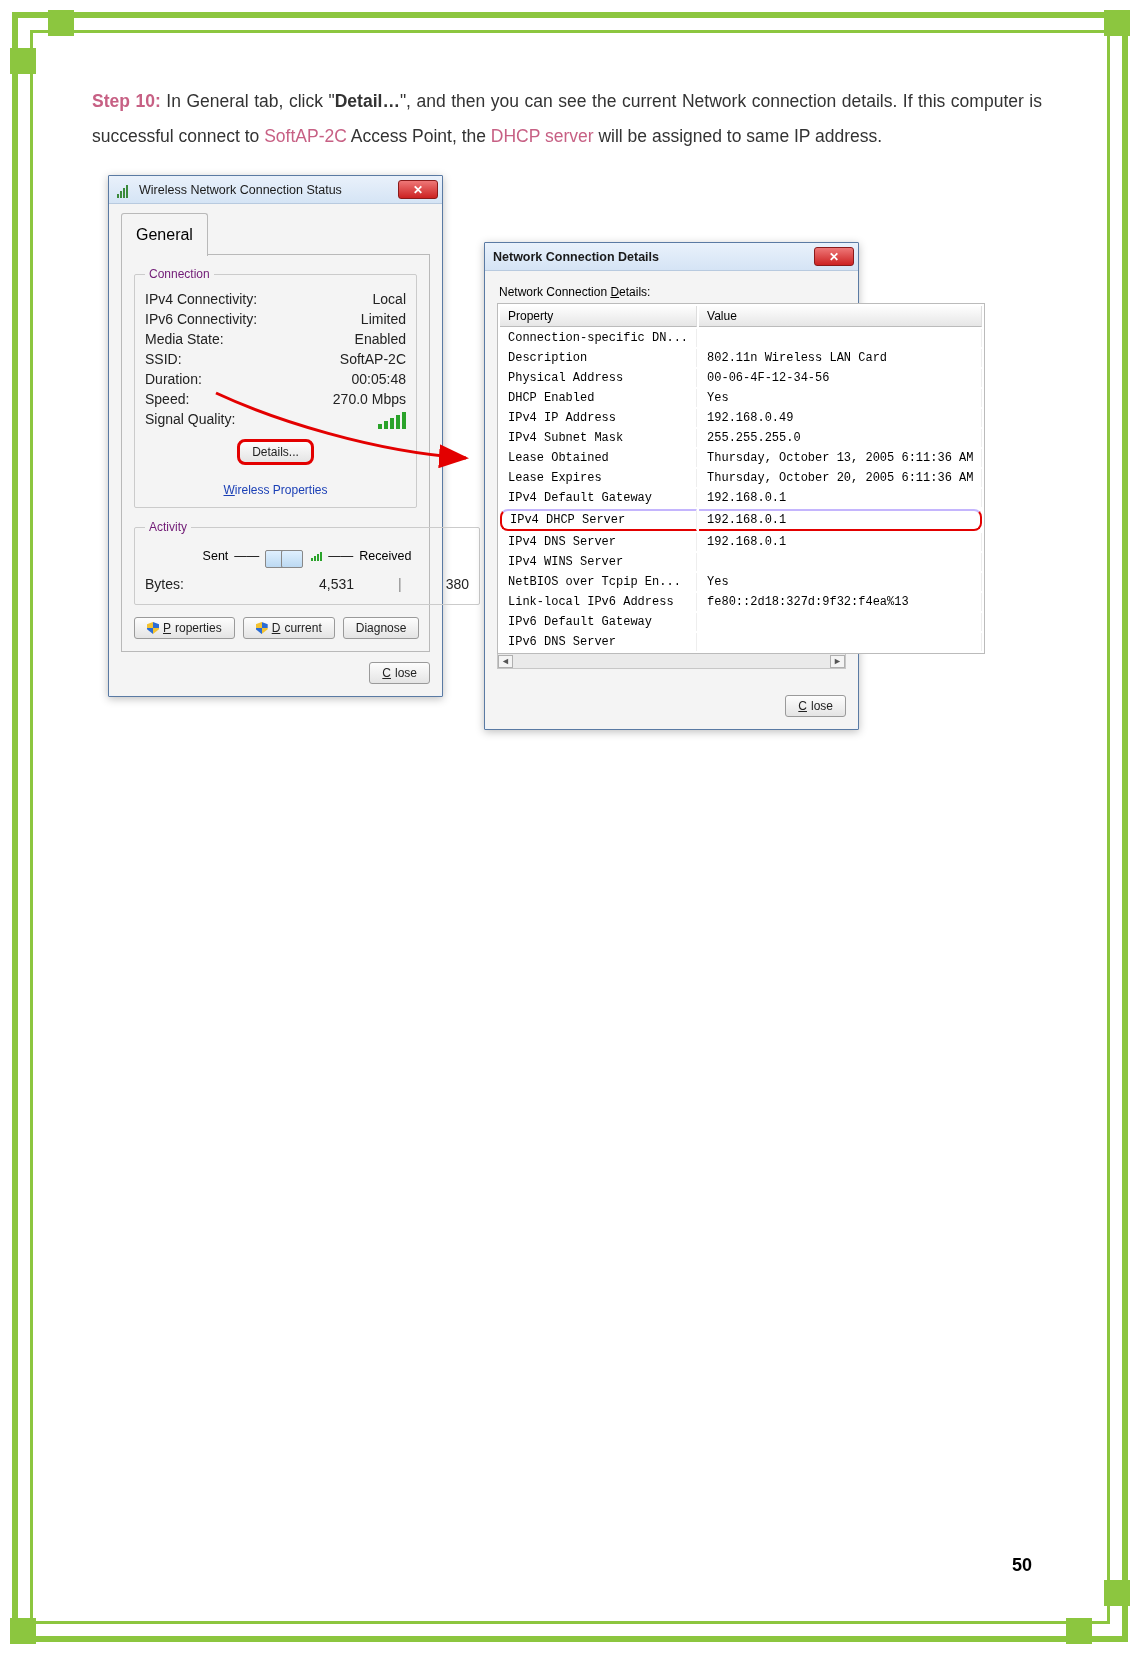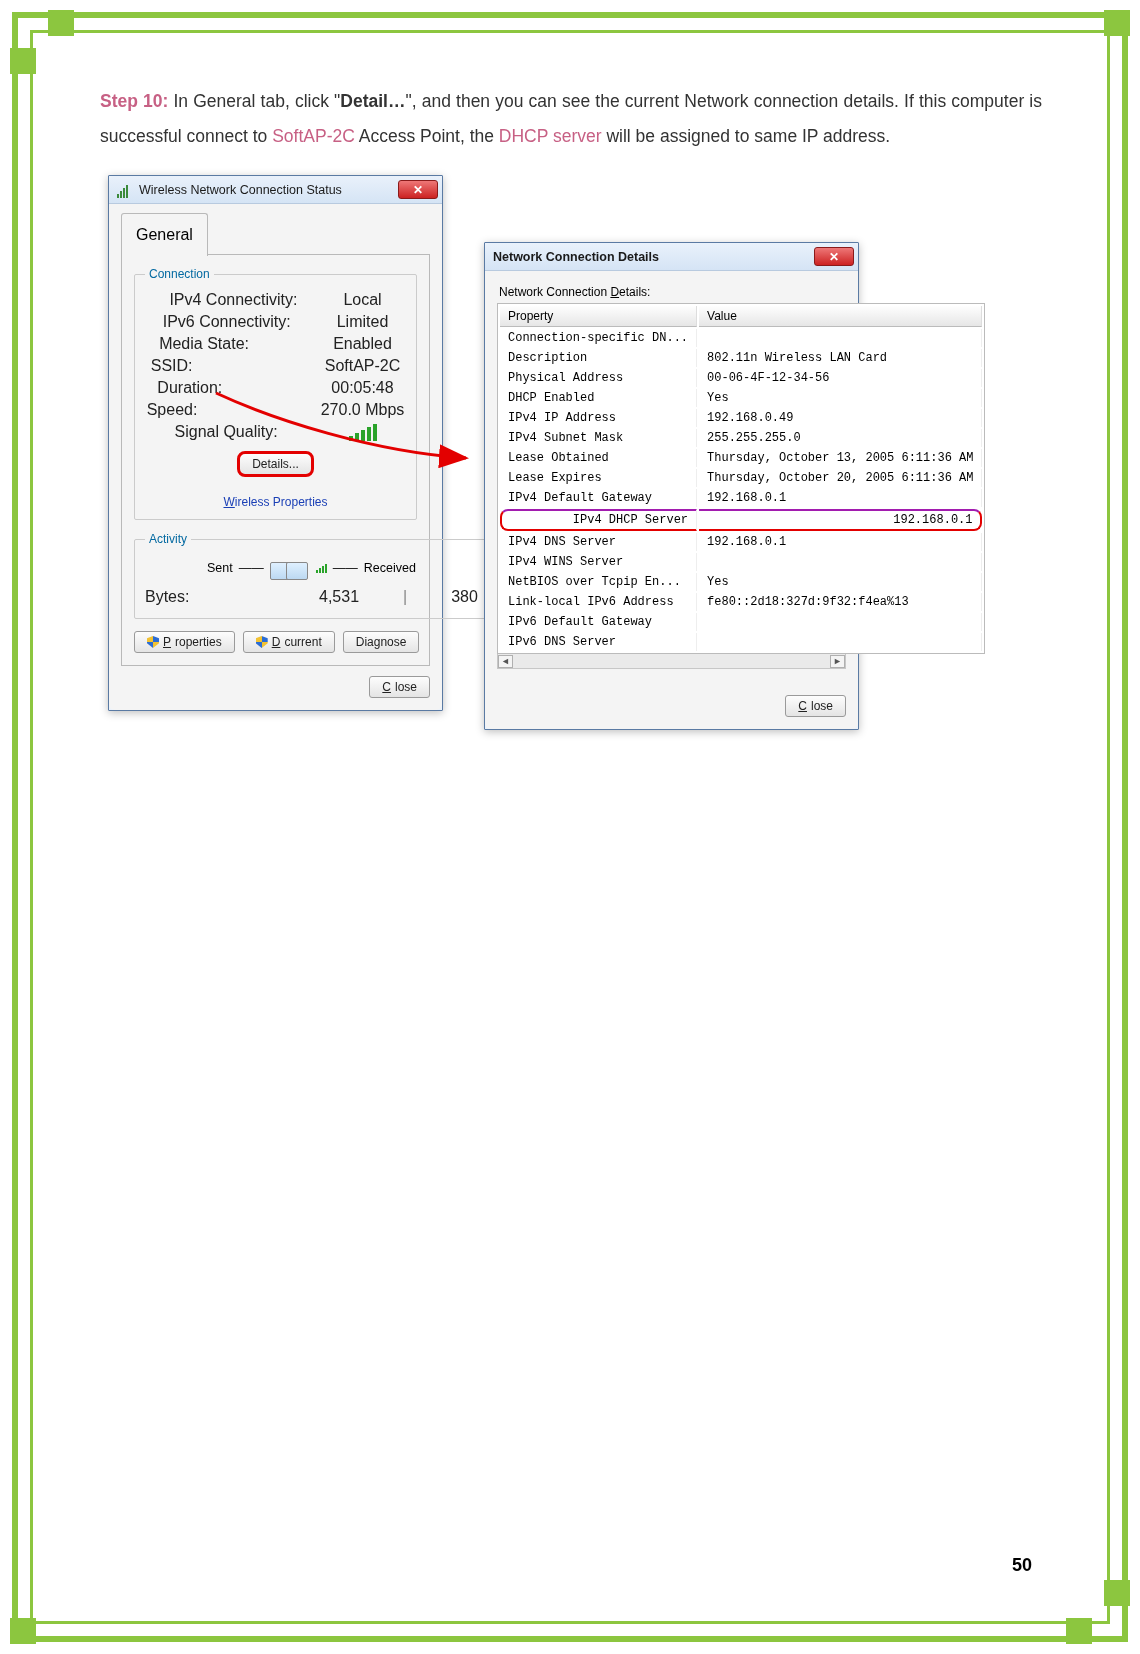--- a/index.html
+++ b/index.html
@@ -22,21 +22,21 @@
   
   .cnr { position:absolute; width:26px; height:26px; background:#8CC63F; }
   .cnr.tl { left:48px; top:10px; }
   .cnr.tr { right:10px; top:10px; }
   .cnr.bl { left:10px; bottom:10px; }
   .cnr.br { right:48px; bottom:10px; }
   .cnr.tl2 { left:10px; top:48px; }
   .cnr.br2 { right:10px; bottom:48px; }
 
   .page-content {
-    position: absolute; left: 100px; top: 84px; right: 98px;
+    position: absolute; left: 92px; top: 84px; right: 98px;
   }
   .step-text {
     font-size: 17.5px; color:#333; line-height:2;
     text-align: justify;
   }
   .step-text .step-label { color:#C76084; font-weight:bold; }
   .step-text .detail { font-weight:bold; }
   .step-text .softap, .step-text .dhcp { color:#C76084; }
 
   
@@ -73,22 +73,22 @@
   
   .tabstrip{display:flex;margin-bottom:-1px;}
   .tab{
     background:#F4F4F4;border:1px solid #B9B9B9;border-bottom:none;
     padding:12px 14px;border-radius:3px 3px 0 0;font-size:16px;
     position:relative;top:1px;
   }
   .tabpane{border:1px solid #B9B9B9;background:#F4F4F4;padding:12px;}
 
   fieldset.group{border:1px solid #CBCBCB;border-radius:2px;padding:8px 10px 10px 10px;margin-bottom:12px;}
-  fieldset.group legend{font-size:12px;padding:0 4px;color:#0369a1;}
-  .kv{display:flex;justify-content:center;padding:2px 0;font-size:16px;color:#222;gap:44px;}
+  fieldset.group legend{font-size:12px;padding:0 4px;color:#701a75;}
+  .kv{display:flex;justify-content:space-between;padding:2px 0;font-size:14px;color:#222;gap:44px;}
   .kv .k{min-width:130px;}
   .sigbar{display:inline-flex;align-items:flex-end;gap:2px;height:18px;}
   .sigbar span{display:inline-block;width:4px;background:#2aa32a;}
   .sigbar .s1{height:5px}.sigbar .s2{height:8px}.sigbar .s3{height:11px}
   .sigbar .s4{height:14px}.sigbar .s5{height:17px}
 
   .btn{
     background:linear-gradient(#FDFDFD,#E4E4E4);
     border:1px solid #9A9A9A;border-radius:3px;
     padding:3px 12px;font-size:12px;color:#222;
@@ -118,21 +118,21 @@
   .mon + .mon{margin-left:-6px;margin-top:6px;}
   .mini-sig{display:inline-flex;align-items:flex-end;gap:1px;margin-left:2px;}
   .mini-sig span{width:2px;background:#2aa32a;display:inline-block;}
   .mini-sig .m1{height:3px}.mini-sig .m2{height:5px}.mini-sig .m3{height:7px}.mini-sig .m4{height:9px}
 
   
   .proplist{width:100%;border:1px solid #BBB;background:#fff;font-size:12px;}
   .proplist th{background:linear-gradient(#fefefe,#E6E6E6);border-bottom:1px solid #bbb;
     border-right:1px solid #ddd;text-align:left;font-weight:400;padding:3px 8px;}
   .proplist td{padding:2px 8px;border-right:1px solid #eee;white-space:nowrap;font-family:Liberation Mono, monospace;}
-  .proplist tr.hl td{border-top:2px solid #a21caf;border-bottom:2px solid #E30000;text-align:right;}
+  .proplist tr.hl td{border-top:2px solid #c4b5fd;border-bottom:2px solid #E30000;}
   .proplist tr.hl td:first-child{border-left:2px solid #E30000;border-radius:8px 0 0 8px;}
   .proplist tr.hl td:last-child{border-right:2px solid #E30000;border-radius:0 8px 8px 0;}
 
   .scrollbar-fake{height:15px;background:#EAEAEA;border:1px solid #C7C7C7;border-top:none;
     display:flex;align-items:center;}
   .scrollbar-fake .arrow{width:15px;height:13px;background:#F4F4F4;border:1px solid #B0B0B0;
     display:flex;align-items:center;justify-content:center;font-size:9px;color:#555;}
   .scrollbar-fake .track{flex:1;position:relative;}
 
   .sub-lbl{font-size:12px;margin:6px 0 4px 2px;}

